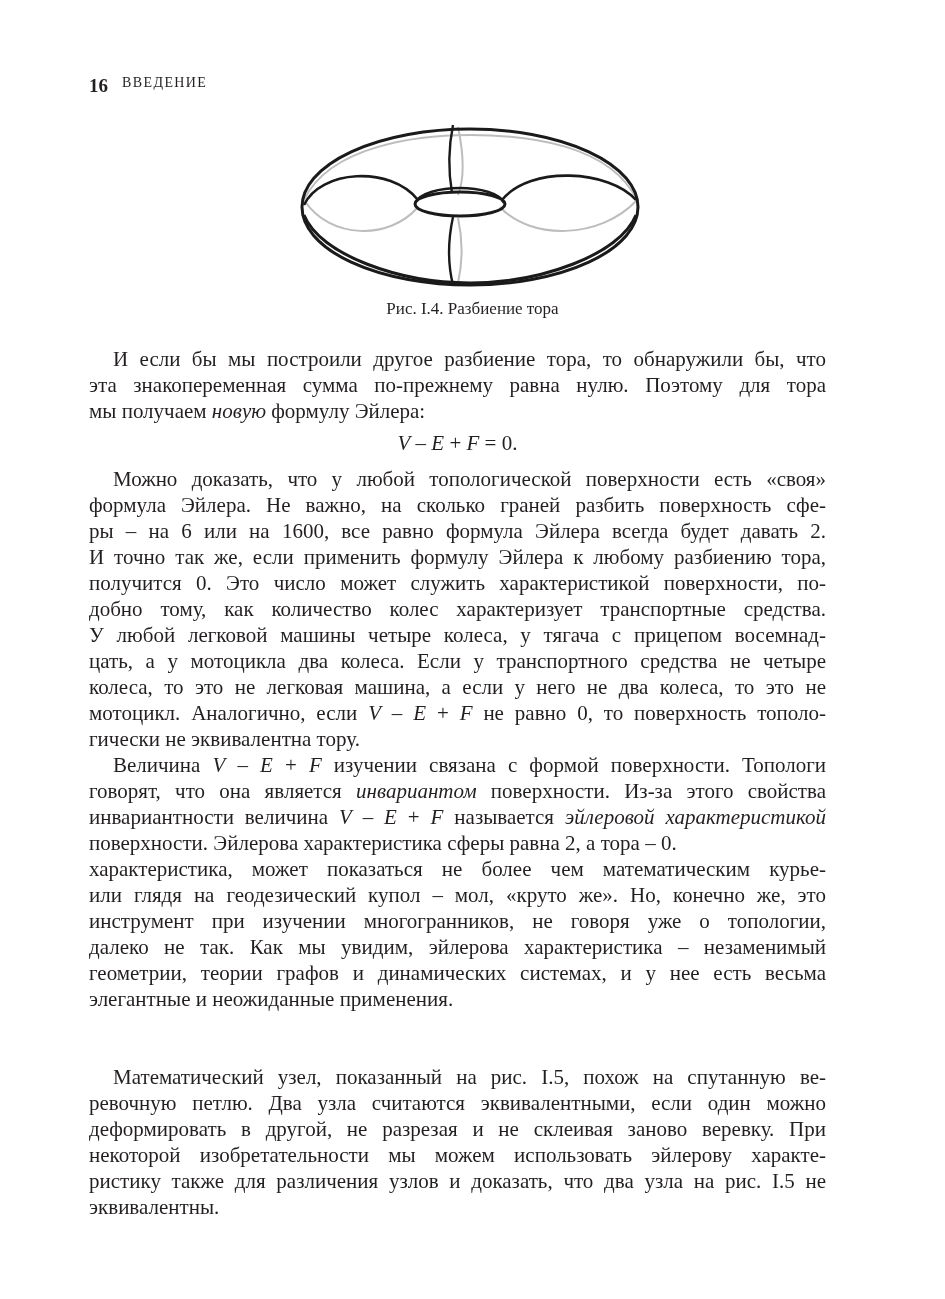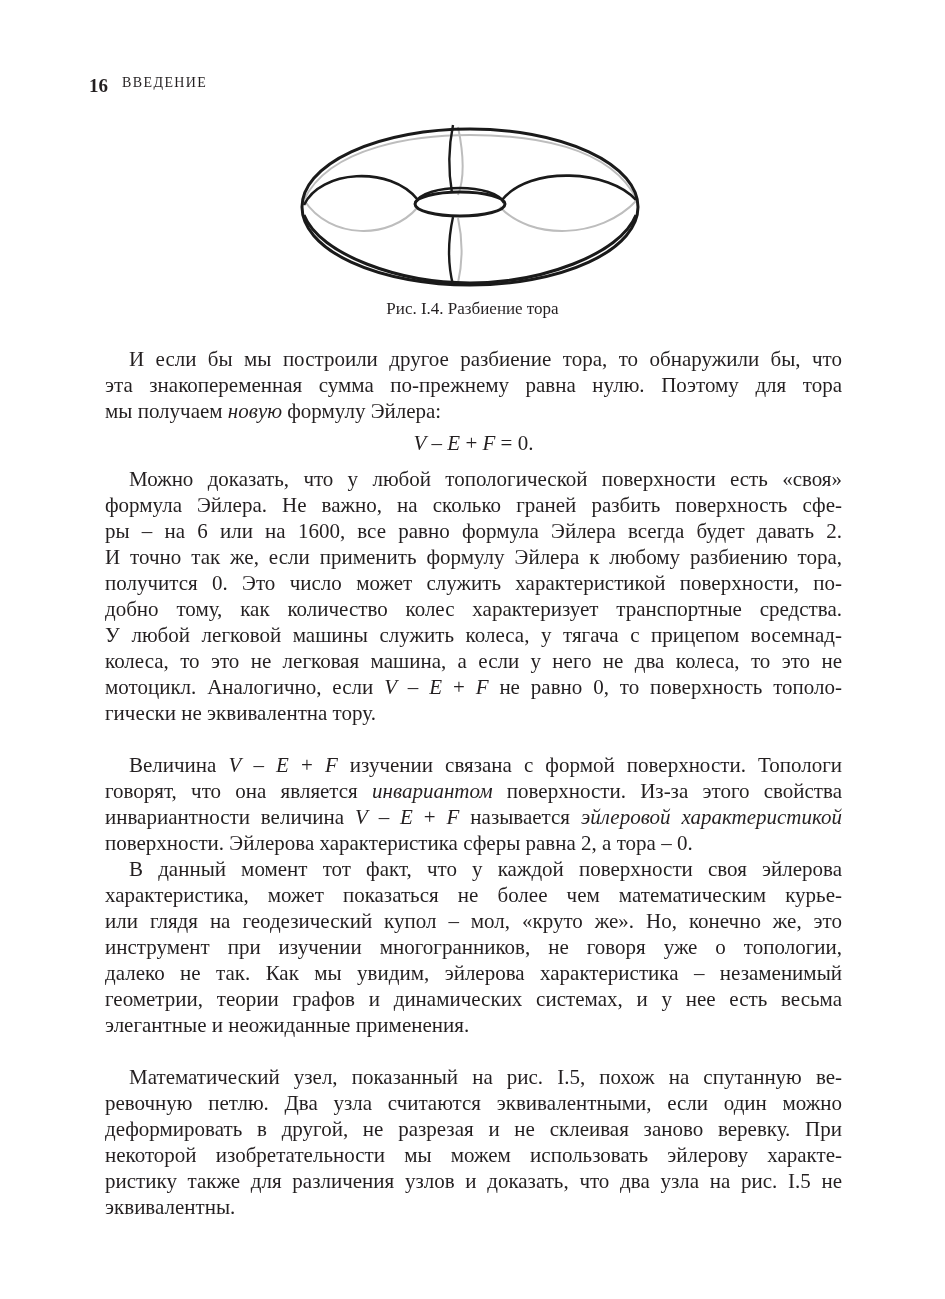--- a/index.html
+++ b/index.html
@@ -50,21 +50,20 @@
       top: 299px;
       text-align: center;
       font-size: 17px;
     }
     .text-block {
       position: absolute;
       left: 89px;
       width: 737px;
       font-size: 21px;
       line-height: 26px;
-      margin-left: 16px;
     }
     .line {
       display: block;
       white-space: nowrap;
       text-align: justify;
       text-align-last: justify;
       height: 26px;
     }
     .line.last {
       text-align-last: left;
@@ -123,35 +122,35 @@
   <span class="formula"><i>V</i><span> – </span><i>E</i><span> + </span><i>F</i><span> = 0.</span></span>
 </div>
 
 <div class="text-block" style="top: 466px;">
   <span class="line indent">Можно доказать, что у любой топологической поверхности есть «своя»</span>
   <span class="line">формула Эйлера. Не важно, на сколько граней разбить поверхность сфе-</span>
   <span class="line">ры – на 6 или на 1600, все равно формула Эйлера всегда будет давать 2.</span>
   <span class="line">И точно так же, если применить формулу Эйлера к любому разбиению тора,</span>
   <span class="line">получится 0. Это число может служить характеристикой поверхности, по-</span>
   <span class="line">добно тому, как количество колес характеризует транспортные средства.</span>
-  <span class="line">У любой легковой машины служить колеса, у тягача с прицепом восемнад-</span>
+  <span class="line">У любой легковой машины четыре колеса, у тягача с прицепом восемнад-</span>
+  <span class="line">цать, а у мотоцикла два колеса. Если у транспортного средства не четыре</span>
   <span class="line">колеса, то это не легковая машина, а если у него не два колеса, то это не</span>
   <span class="line"><span>мотоцикл. Аналогично, если </span><i>V</i><span> – </span><i>E</i><span> + </span><i>F</i><span> не равно 0, то поверхность тополо-</span></span>
   <span class="line last">гически не эквивалентна тору.</span>
 </div>
 
 <div class="text-block" style="top: 752px;">
   <span class="line indent"><span>Величина </span><i>V</i><span> – </span><i>E</i><span> + </span><i>F</i><span> изучении связана с формой поверхности. Топологи</span></span>
   <span class="line"><span>говорят, что она является </span><i>инвариантом</i><span> поверхности. Из-за этого свойства</span></span>
   <span class="line"><span>инвариантности величина </span><i>V</i><span> – </span><i>E</i><span> + </span><i>F</i><span> называется </span><i>эйлеровой характеристикой</i></span>
   <span class="line last">поверхности. Эйлерова характеристика сферы равна 2, а тора – 0.</span>
 </div>
 
 <div class="text-block" style="top: 856px;">
-  <span class="line indent">В данный момент тот факт, что у каждой поверхности своя эйлерова</span>
   <span class="line">характеристика, может показаться не более чем математическим курье-</span>
   <span class="line">или глядя на геодезический купол – мол, «круто же». Но, конечно же, это</span>
   <span class="line">инструмент при изучении многогранников, не говоря уже о топологии,</span>
   <span class="line">далеко не так. Как мы увидим, эйлерова характеристика – незаменимый</span>
   <span class="line">геометрии, теории графов и динамических системах, и у нее есть весьма</span>
   <span class="line last">элегантные и неожиданные применения.</span>
 </div>
 
 <div class="text-block" style="top: 1064px;">
   <span class="line indent">Математический узел, показанный на рис. I.5, похож на спутанную ве-</span>

